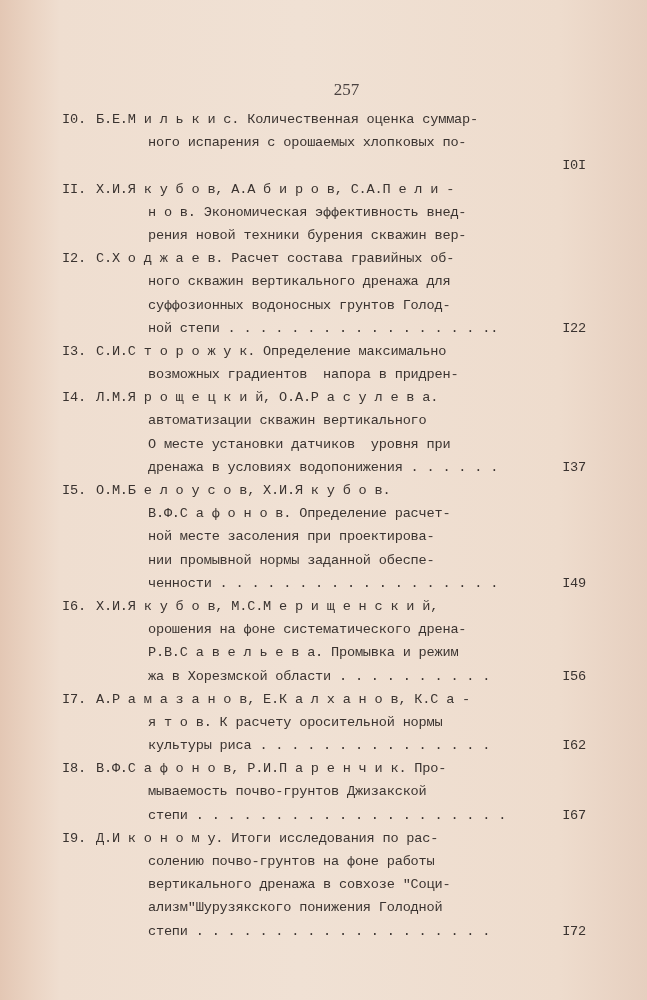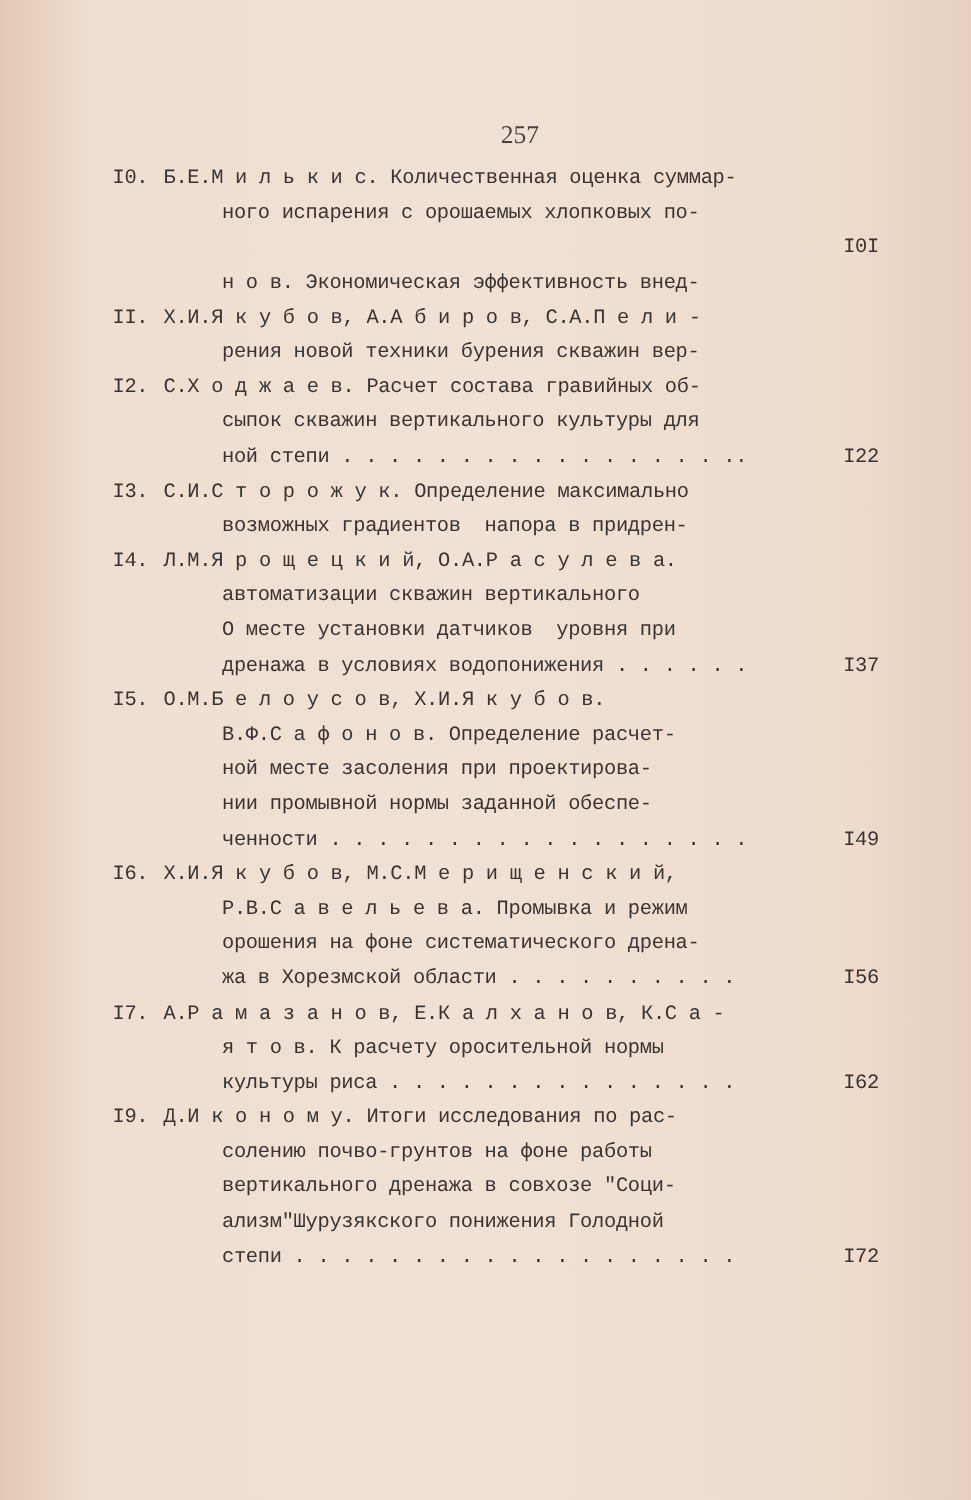--- a/index.html
+++ b/index.html
@@ -16,46 +16,47 @@
     text-align: center; font-size: 17px; color: #4a4240;
     font-family: "Liberation Serif", serif;
     padding-left: 23px;
   }
   .entries { position: absolute; top: 108px; left: 62px; width: 520px; }
   .entry { position: relative; }
   .line {
     height: 23.2px; line-height: 23.2px; font-size: 13.6px; white-space: pre;
     letter-spacing: -0.2px;
   }
-  .line.first { padding-left: 0; margin-left: 13px; }
+  .line.first { padding-left: 0; }
   .line.cont { padding-left: 86px; }
   .num { display: inline-block; width: 34px; }
   .page-ref {
     position: absolute; right: -4px; font-size: 13.6px;
   }
 </style>
 </head>
 <body>
 
 <div class="page-number">257</div>
 
 <div class="entries" id="toc">
     <div class="entry">
       <div class="line first"><span class="num">I0.</span><span>Б.Е.М и л ь к и с. Количественная оценка суммар-</span></div>
       <div class="line cont"><span>ного испарения с орошаемых хлопковых по-</span></div>
       <div class="line cont"><span class="page-ref">I0I</span></div>
     </div>
     <div class="entry">
+      <div class="line first"><span class="num">II.</span><span>Х.И.Я к у б о в, А.А б и р о в, С.А.П е л и -</span></div>
       <div class="line cont"><span>н о в. Экономическая эффективность внед-</span></div>
-      <div class="line first"><span class="num">II.</span><span>Х.И.Я к у б о в, А.А б и р о в, С.А.П е л и -</span></div>
       <div class="line cont"><span>рения новой техники бурения скважин вер-</span></div>
     </div>
     <div class="entry">
       <div class="line first"><span class="num">I2.</span><span>С.Х о д ж а е в. Расчет состава гравийных об-</span></div>
-      <div class="line cont"><span>сыпок скважин вертикального культуры для</span></div>
+      <div class="line cont"><span>ного скважин вертикального дренажа для</span></div>
+      <div class="line cont"><span>суффозионных водоносных грунтов Голод-</span></div>
       <div class="line cont"><span>ной степи . . . . . . . . . . . . . . . . ..</span><span class="page-ref">I22</span></div>
     </div>
     <div class="entry">
       <div class="line first"><span class="num">I3.</span><span>С.И.С т о р о ж у к. Определение максимально</span></div>
       <div class="line cont"><span>возможных градиентов  напора в придрен-</span></div>
     </div>
     <div class="entry">
       <div class="line first"><span class="num">I4.</span><span>Л.М.Я р о щ е ц к и й, О.А.Р а с у л е в а.</span></div>
       <div class="line cont"><span>автоматизации скважин вертикального</span></div>
       <div class="line cont"><span>О месте установки датчиков  уровня при</span></div>
@@ -63,28 +64,33 @@
     </div>
     <div class="entry">
       <div class="line first"><span class="num">I5.</span><span>О.М.Б е л о у с о в, Х.И.Я к у б о в.</span></div>
       <div class="line cont"><span>В.Ф.С а ф о н о в. Определение расчет-</span></div>
       <div class="line cont"><span>ной месте засоления при проектирова-</span></div>
       <div class="line cont"><span>нии промывной нормы заданной обеспе-</span></div>
       <div class="line cont"><span>ченности . . . . . . . . . . . . . . . . . .</span><span class="page-ref">I49</span></div>
     </div>
     <div class="entry">
       <div class="line first"><span class="num">I6.</span><span>Х.И.Я к у б о в, М.С.М е р и щ е н с к и й,</span></div>
+      <div class="line cont"><span>орошения на фоне систематического дрена-</span></div>
       <div class="line cont"><span>Р.В.С а в е л ь е в а. Промывка и режим</span></div>
-      <div class="line cont"><span>орошения на фоне систематического дрена-</span></div>
       <div class="line cont"><span>жа в Хорезмской области . . . . . . . . . .</span><span class="page-ref">I56</span></div>
     </div>
     <div class="entry">
       <div class="line first"><span class="num">I7.</span><span>А.Р а м а з а н о в, Е.К а л х а н о в, К.С а -</span></div>
       <div class="line cont"><span>я т о в. К расчету оросительной нормы</span></div>
       <div class="line cont"><span>культуры риса . . . . . . . . . . . . . . .</span><span class="page-ref">I62</span></div>
+    </div>
+    <div class="entry">
+      <div class="line first"><span class="num">I8.</span><span>В.Ф.С а ф о н о в, Р.И.П а р е н ч и к. Про-</span></div>
+      <div class="line cont"><span>мываемость почво-грунтов Джизакской</span></div>
+      <div class="line cont"><span>степи . . . . . . . . . . . . . . . . . . . .</span><span class="page-ref">I67</span></div>
     </div>
     <div class="entry">
       <div class="line first"><span class="num">I9.</span><span>Д.И к о н о м у. Итоги исследования по рас-</span></div>
       <div class="line cont"><span>солению почво-грунтов на фоне работы</span></div>
       <div class="line cont"><span>вертикального дренажа в совхозе "Соци-</span></div>
       <div class="line cont"><span>ализм"Шурузякского понижения Голодной</span></div>
       <div class="line cont"><span>степи . . . . . . . . . . . . . . . . . . .</span><span class="page-ref">I72</span></div>
     </div>
   </div>
 

